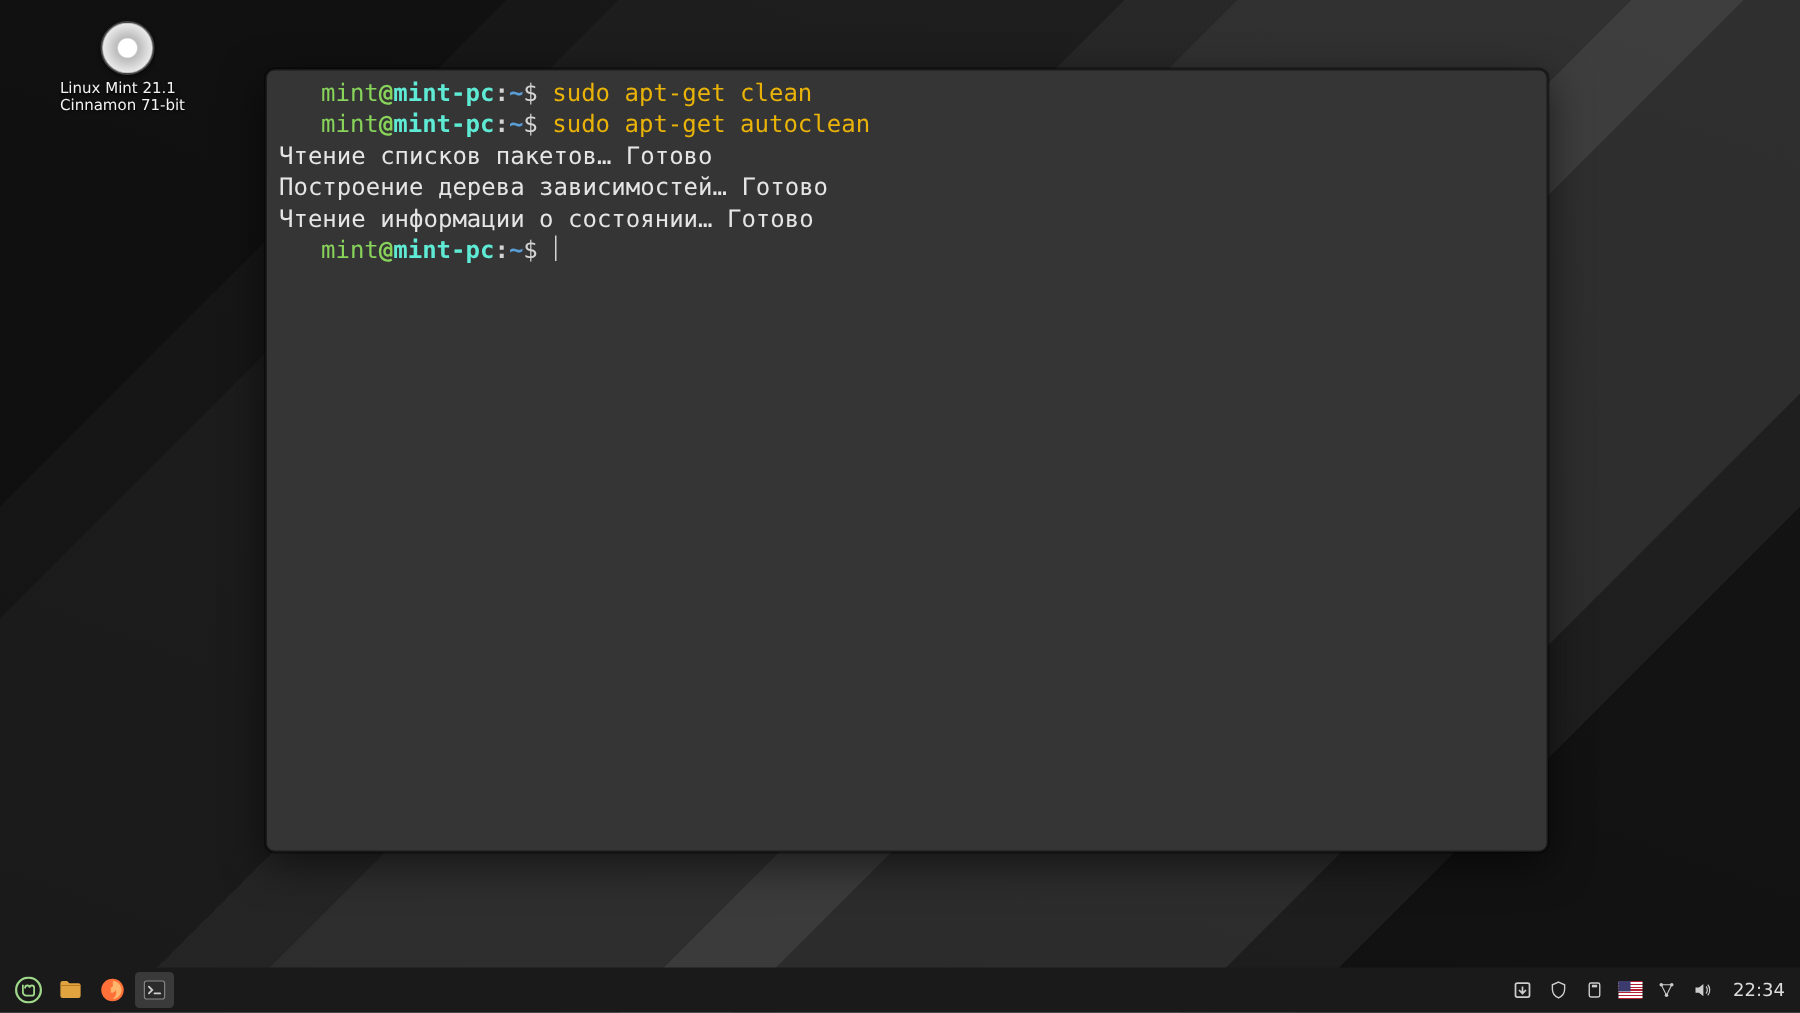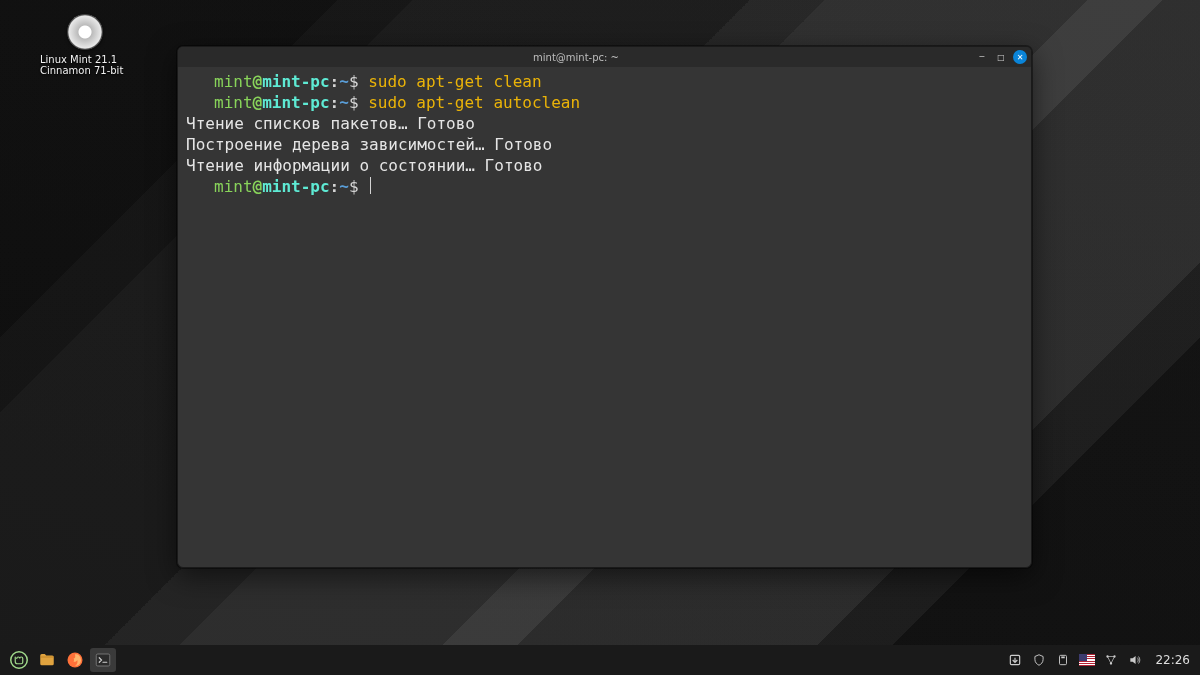--- a/index.html
+++ b/index.html
@@ -143,28 +143,20 @@
 </head>
 <body>
 
 <div class="desk-icon">
   <div class="disc"></div>
   <div>Linux Mint 21.1</div>
   <div>Cinnamon 71-bit</div>
 </div>
 
 <div class="win">
-  <div class="titlebar">
-    <div class="spacer"></div>
-    <div class="title">mint@mint-pc: ~</div>
-    <div class="spacer"></div>
-    <div class="tbtn min"></div>
-    <div class="tbtn max"></div>
-    <div class="tbtn close"></div>
-  </div>
   <div class="term" id="term"><div><span><span class="p-user">mint</span><span class="p-at">@</span><span class="p-host">mint-pc</span><span class="p-colon">:</span><span class="p-path">~</span><span class="p-dollar">$ </span></span><span class="cmd">sudo apt-get clean</span></div><div><span><span class="p-user">mint</span><span class="p-at">@</span><span class="p-host">mint-pc</span><span class="p-colon">:</span><span class="p-path">~</span><span class="p-dollar">$ </span></span><span class="cmd">sudo apt-get autoclean</span></div><div><span class="out">Чтение списков пакетов… Готово</span></div><div><span class="out">Построение дерева зависимостей… Готово</span></div><div><span class="out">Чтение информации о состоянии… Готово</span></div><div><span><span class="p-user">mint</span><span class="p-at">@</span><span class="p-host">mint-pc</span><span class="p-colon">:</span><span class="p-path">~</span><span class="p-dollar">$ </span></span><span class="cursor"></span></div></div>
 </div>
 
 <div class="panel">
   <div class="pbtn">
     <svg width="18" height="18" viewBox="0 0 24 24">
       <circle cx="12" cy="12" r="11" fill="none" stroke="#9fd88a" stroke-width="2"></circle>
       <path d="M7 8v6a3 3 0 0 0 3 3h5a2 2 0 0 0 2-2v-5a2 2 0 0 0-2-2 2 2 0 0 0-2 2 2 2 0 0 0-2-2 2 2 0 0 0-2 2" fill="none" stroke="#9fd88a" stroke-width="1.6" stroke-linecap="round"></path>
     </svg>
   </div>
@@ -217,15 +209,15 @@
           <circle cx="12" cy="18" r="2" fill="#ccc"></circle>
           <path d="M6 6L18 6 12 18z" stroke="#ccc" fill="none" stroke-width="1.2"></path>
         </svg>
     </div>
     <div class="ic">
       <svg width="14" height="14" viewBox="0 0 24 24">
           <path d="M4 9v6h4l5 4V5L8 9z" fill="#ccc"></path>
           <path d="M16 8c2 2 2 6 0 8M18 6c3 3 3 9 0 12" stroke="#ccc" fill="none" stroke-width="1.4"></path>
         </svg>
     </div>
-    <div class="clock">22:26</div>
+    <div class="clock">22:34</div>
   </div>
 </div>
 
 </body></html>

